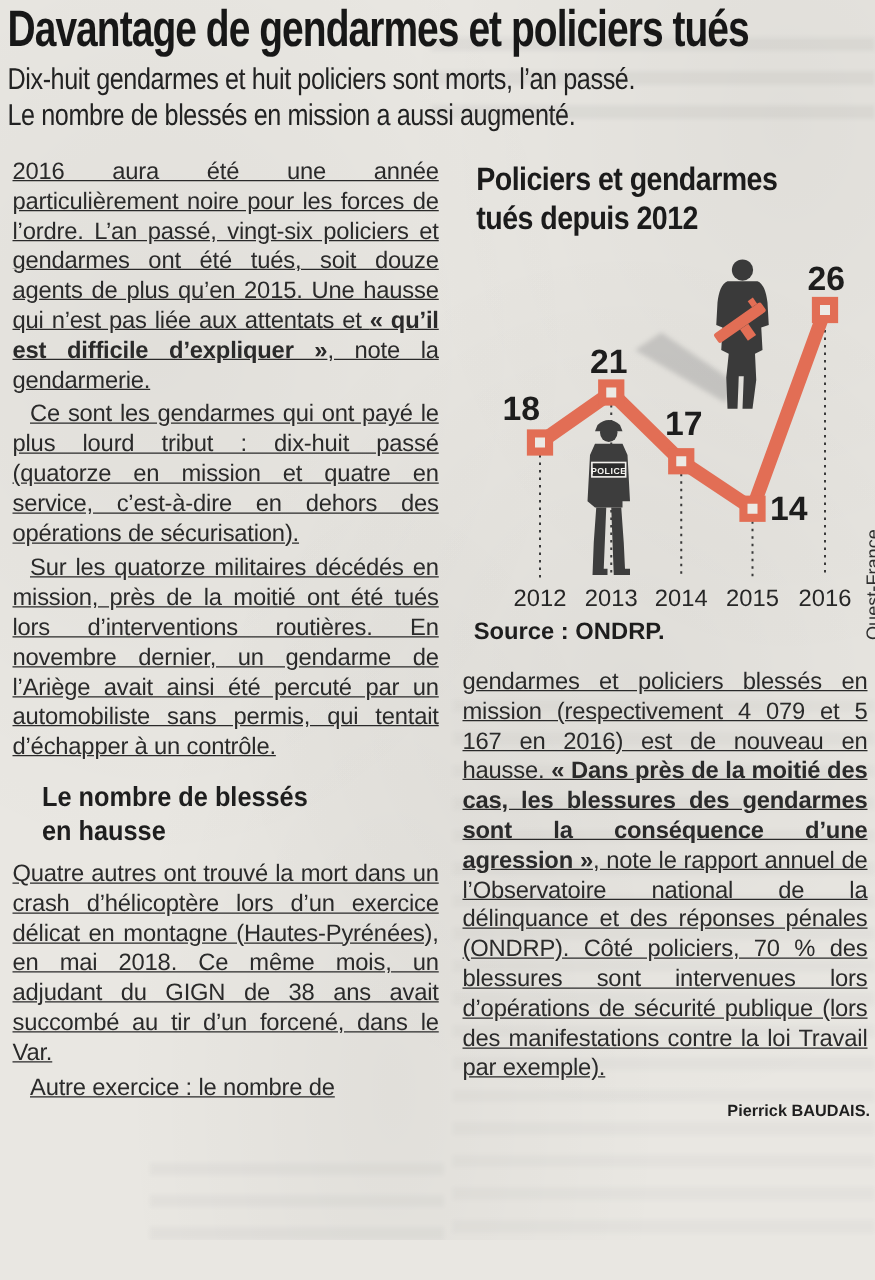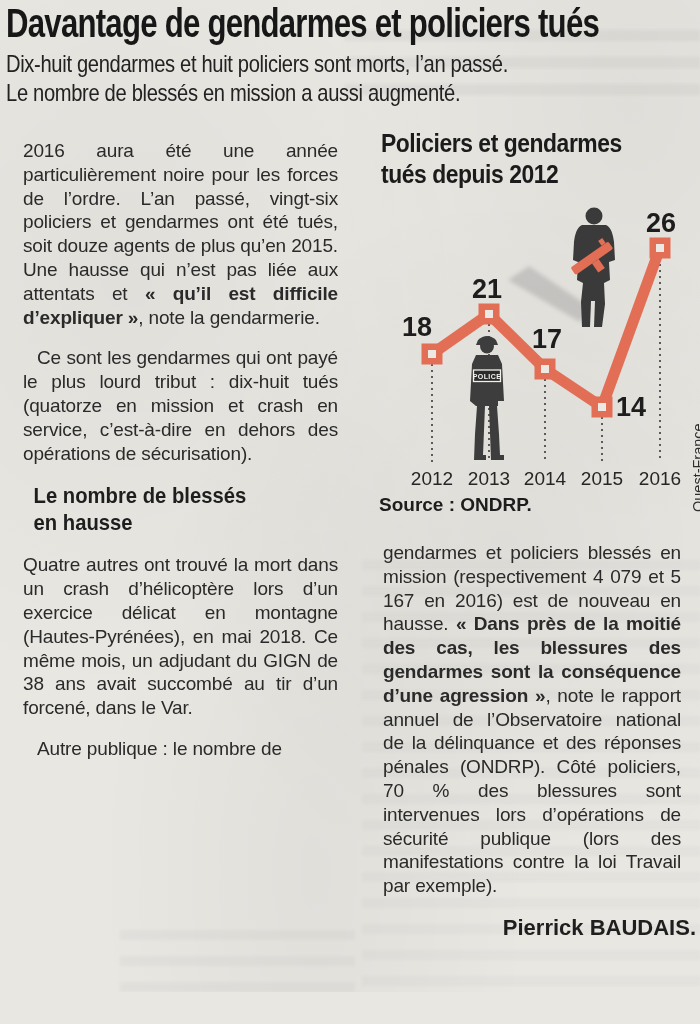--- a/index.html
+++ b/index.html
@@ -35,22 +35,22 @@
   }
   .standfirst {
     position: absolute; top: 50px; left: 6px; z-index: 2;
     font-size: 24px; line-height: 28.5px; color: #222; letter-spacing: -0.4px;
     white-space: nowrap; transform: scaleX(.84); transform-origin: left top;
   }
   .col { position: absolute; top: 122px; z-index: 1; }
   .col-left  { left: 6px;   width: 349px; }
   .col-right { left: 366px; width: 332px; }
   .body-p {
-    margin: 17px; font-size: 19px; line-height: 23.8px;
-    text-align: justify; letter-spacing: -0.15px; color: #2a2a2a;
+    margin: 4px; font-size: 19px; line-height: 23.8px;
+    text-align: justify; letter-spacing: -0.15px; color: #2a2a2a; text-decoration: underline;
   }
   .indent { text-indent: 14px; }
   .subhead {
     margin: 14px 0 10px; padding-left: 30px;
     font-size: 22px; line-height: 27px; font-weight: bold; color: #1e1e1e;
     transform: scaleX(.92); transform-origin: left top;
   }
   .chart { margin: 0 0 10px 11px; }
   .chart-title {
     margin: 6px 0 0 4px;
@@ -58,44 +58,45 @@
     letter-spacing: -0.5px; white-space: nowrap;
     transform: scaleX(.88); transform-origin: left top;
   }
   .chart svg { display: block; margin-top: 4px; }
   .chart svg text { font-family: "Liberation Sans", "DejaVu Sans", sans-serif; }
   .val-label  { font-size: 27px; font-weight: bold; fill: #1d1d1d; }
   .year-label { font-size: 19px; fill: #262626; }
   .source-label { font-size: 19px; font-weight: bold; fill: #1d1d1d; }
   .credit-label { font-size: 14.5px; fill: #2e2e2e; }
   .police-tag { font-size: 7px; font-weight: bold; fill: #f5f4f0; letter-spacing: .4px; }
-  .byline { margin: 14px 2px 0 0; text-align: right; font-size: 22px; font-weight: bold; color: #1e1e1e; }
+  .byline { margin: 14px 2px 0 0; text-align: right; font-size: 13px; font-weight: bold; color: #1e1e1e; }
 </style>
 </head>
 <body>
 
 <div class="page">
 
   <div class="ghost ghost-1"></div>
   <div class="ghost ghost-2"></div>
   <div class="ghost ghost-3"></div>
 
   <h1 class="headline">Davantage de gendarmes et policiers tués</h1>
 
   <div class="standfirst">
     <div>Dix-huit gendarmes et huit policiers sont morts, l’an passé.</div>
     <div>Le nombre de blessés en mission a aussi augmenté.</div>
   </div>
 
   <div class="col col-left">
     <p class="body-p"><span>2016 aura été une année particulièrement noire pour les forces de l’ordre. L’an passé, vingt-six policiers et gendarmes ont été tués, soit douze agents de plus qu’en 2015. Une hausse qui n’est pas liée aux attentats et </span><b>« qu’il est difficile d’expliquer »</b><span>, note la gendarmerie.</span></p>
-    <p class="body-p indent">Ce sont les gendarmes qui ont payé le plus lourd tribut : dix-huit tués (quatorze en mission et crash en service, c’est-à-dire en dehors des opérations de sécurisation).</p>
+    <p class="body-p indent">Ce sont les gendarmes qui ont payé le plus lourd tribut : dix-huit passé (quatorze en mission et quatre en service, c’est-à-dire en dehors des opérations de sécurisation).</p>
+    <p class="body-p indent">Sur les quatorze militaires décédés en mission, près de la moitié ont été tués lors d’interventions routières. En novembre dernier, un gendarme de l’Ariège avait ainsi été percuté par un automobiliste sans permis, qui tentait d’échapper à un contrôle.</p>
     <h2 class="subhead"><span>Le nombre de blessés</span><br><span>en hausse</span></h2>
     <p class="body-p">Quatre autres ont trouvé la mort dans un crash d’hélicoptère lors d’un exercice délicat en montagne (Hautes-Pyrénées), en mai 2018. Ce même mois, un adjudant du GIGN de 38 ans avait succombé au tir d’un forcené, dans le Var.</p>
-    <p class="body-p indent">Autre publique : le nombre de</p>
+    <p class="body-p indent">Autre exercice : le nombre de</p>
   </div>
 
   <div class="col col-right">
 
     <figure class="chart">
       <div class="chart-title">
         <div>Policiers et gendarmes</div>
         <div>tués depuis 2012</div>
       </div>
       <svg width="332" height="330" viewBox="0 0 332 330">

